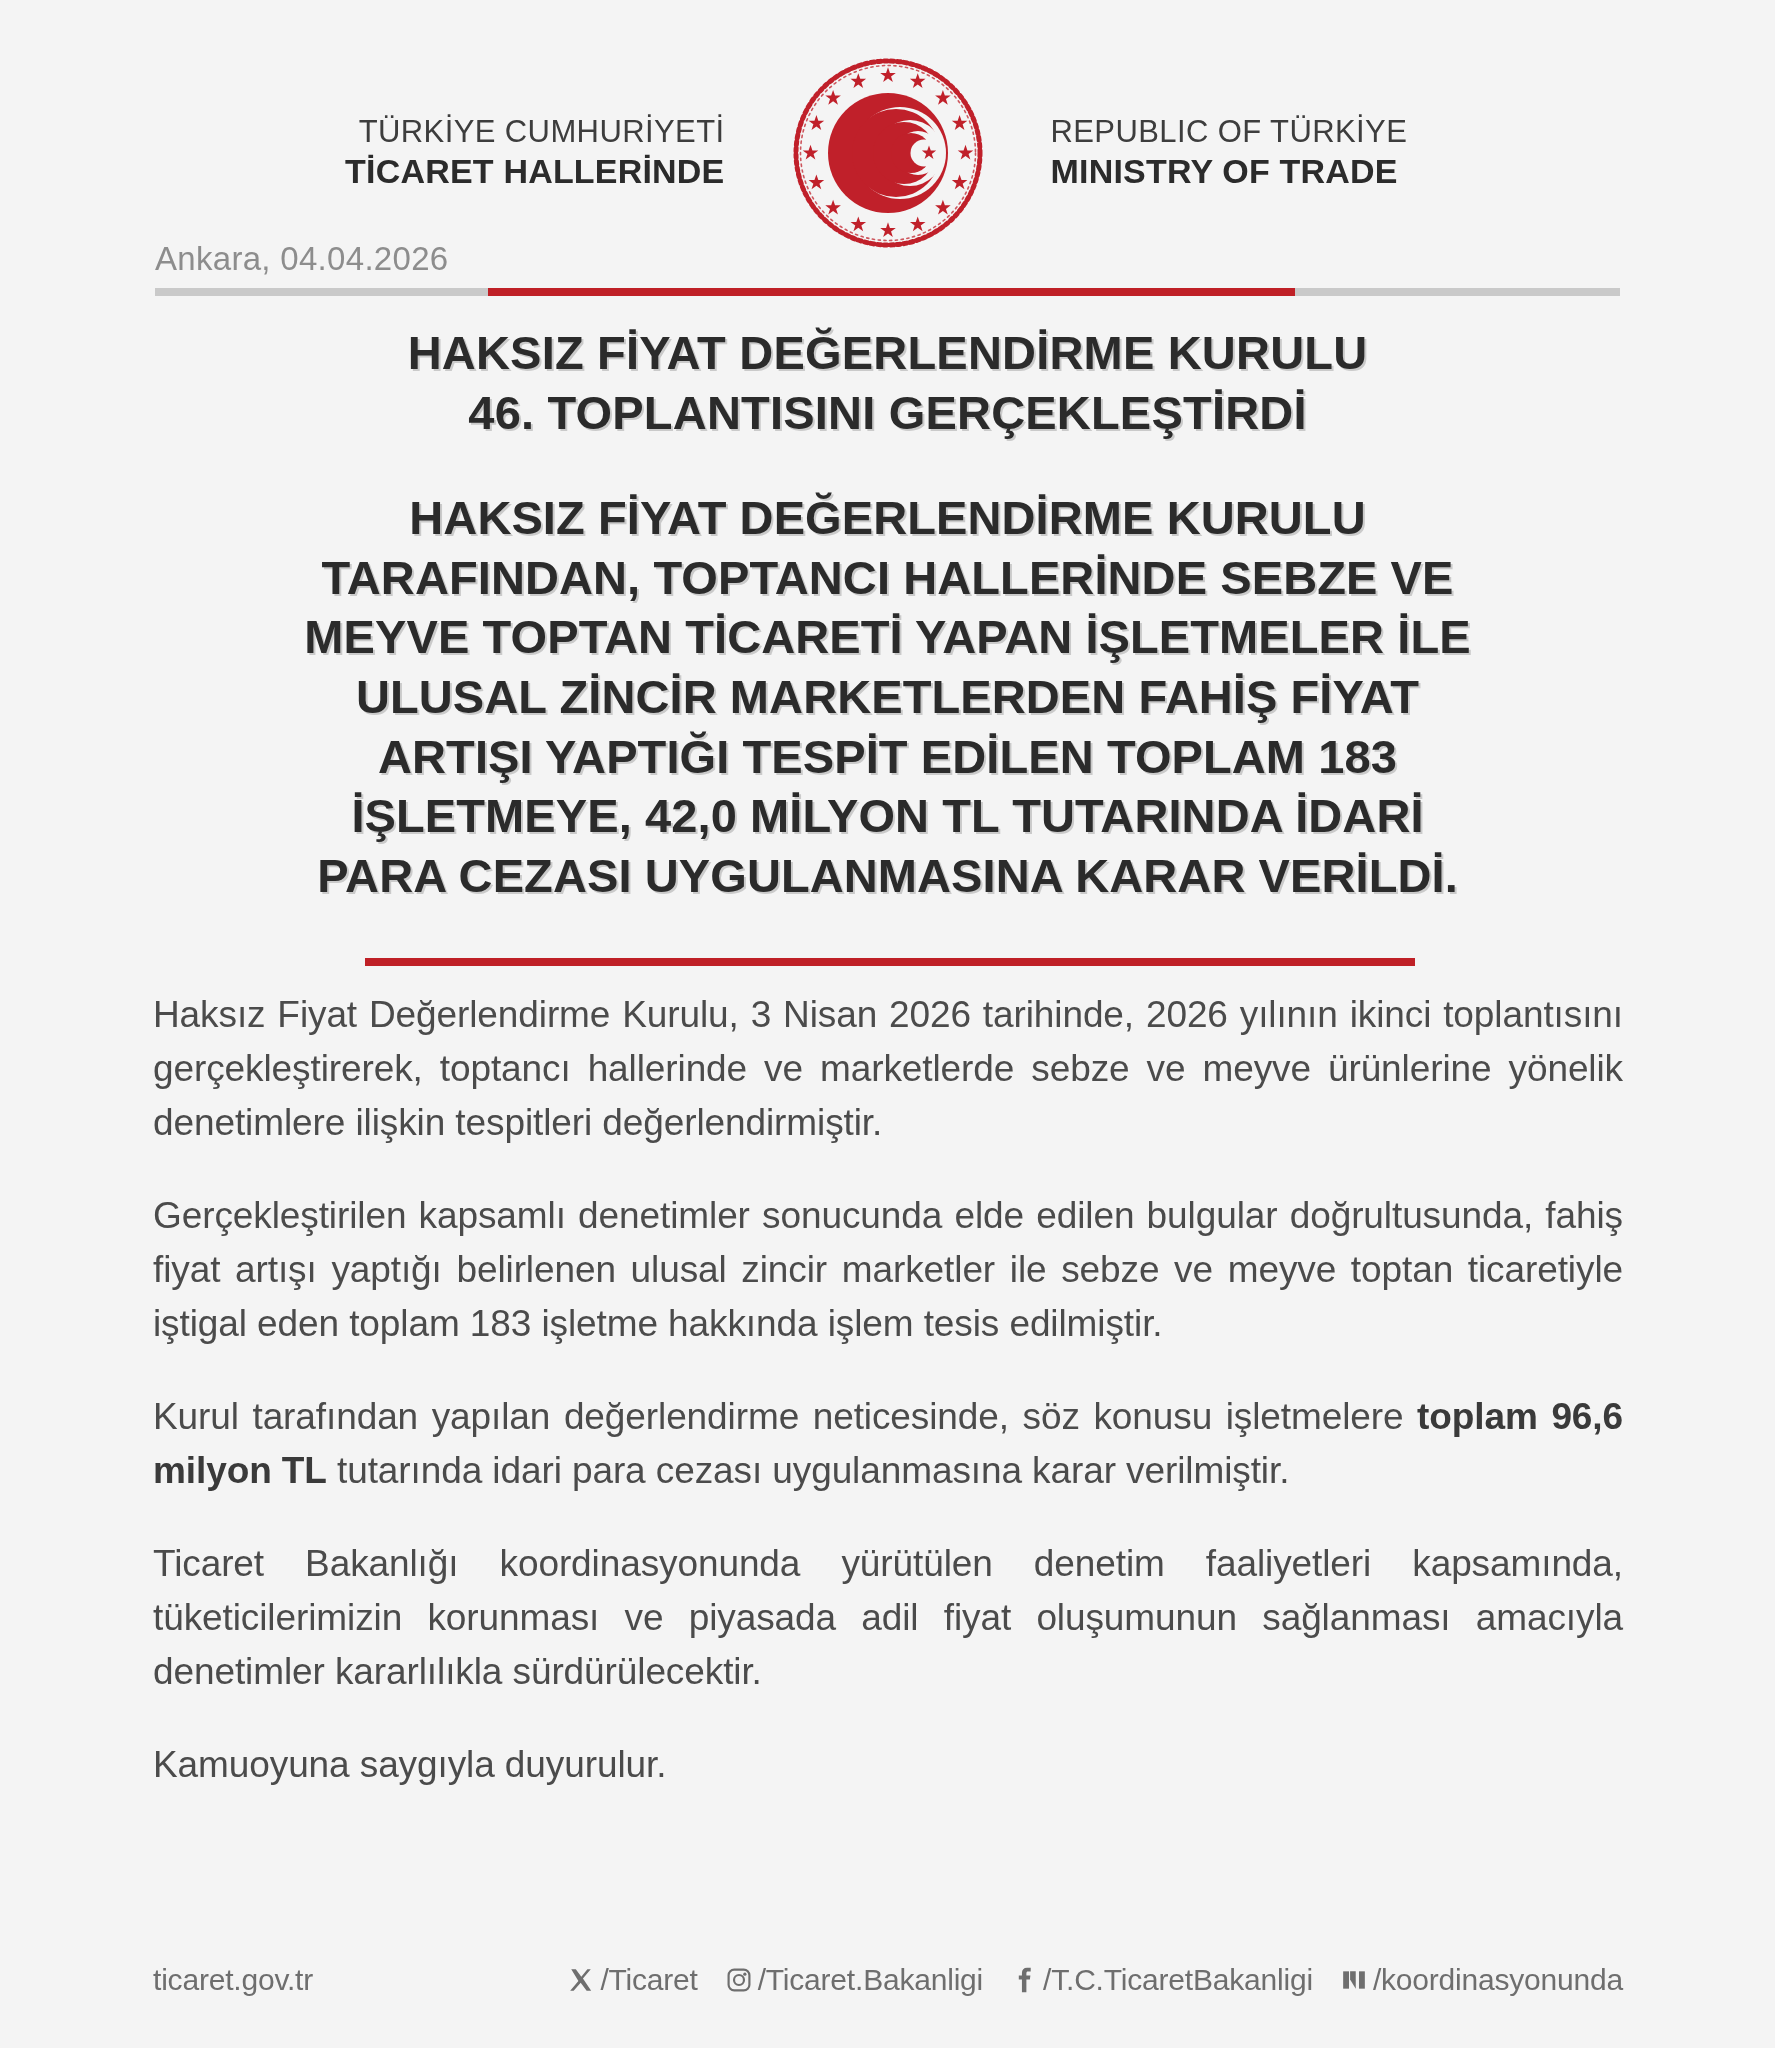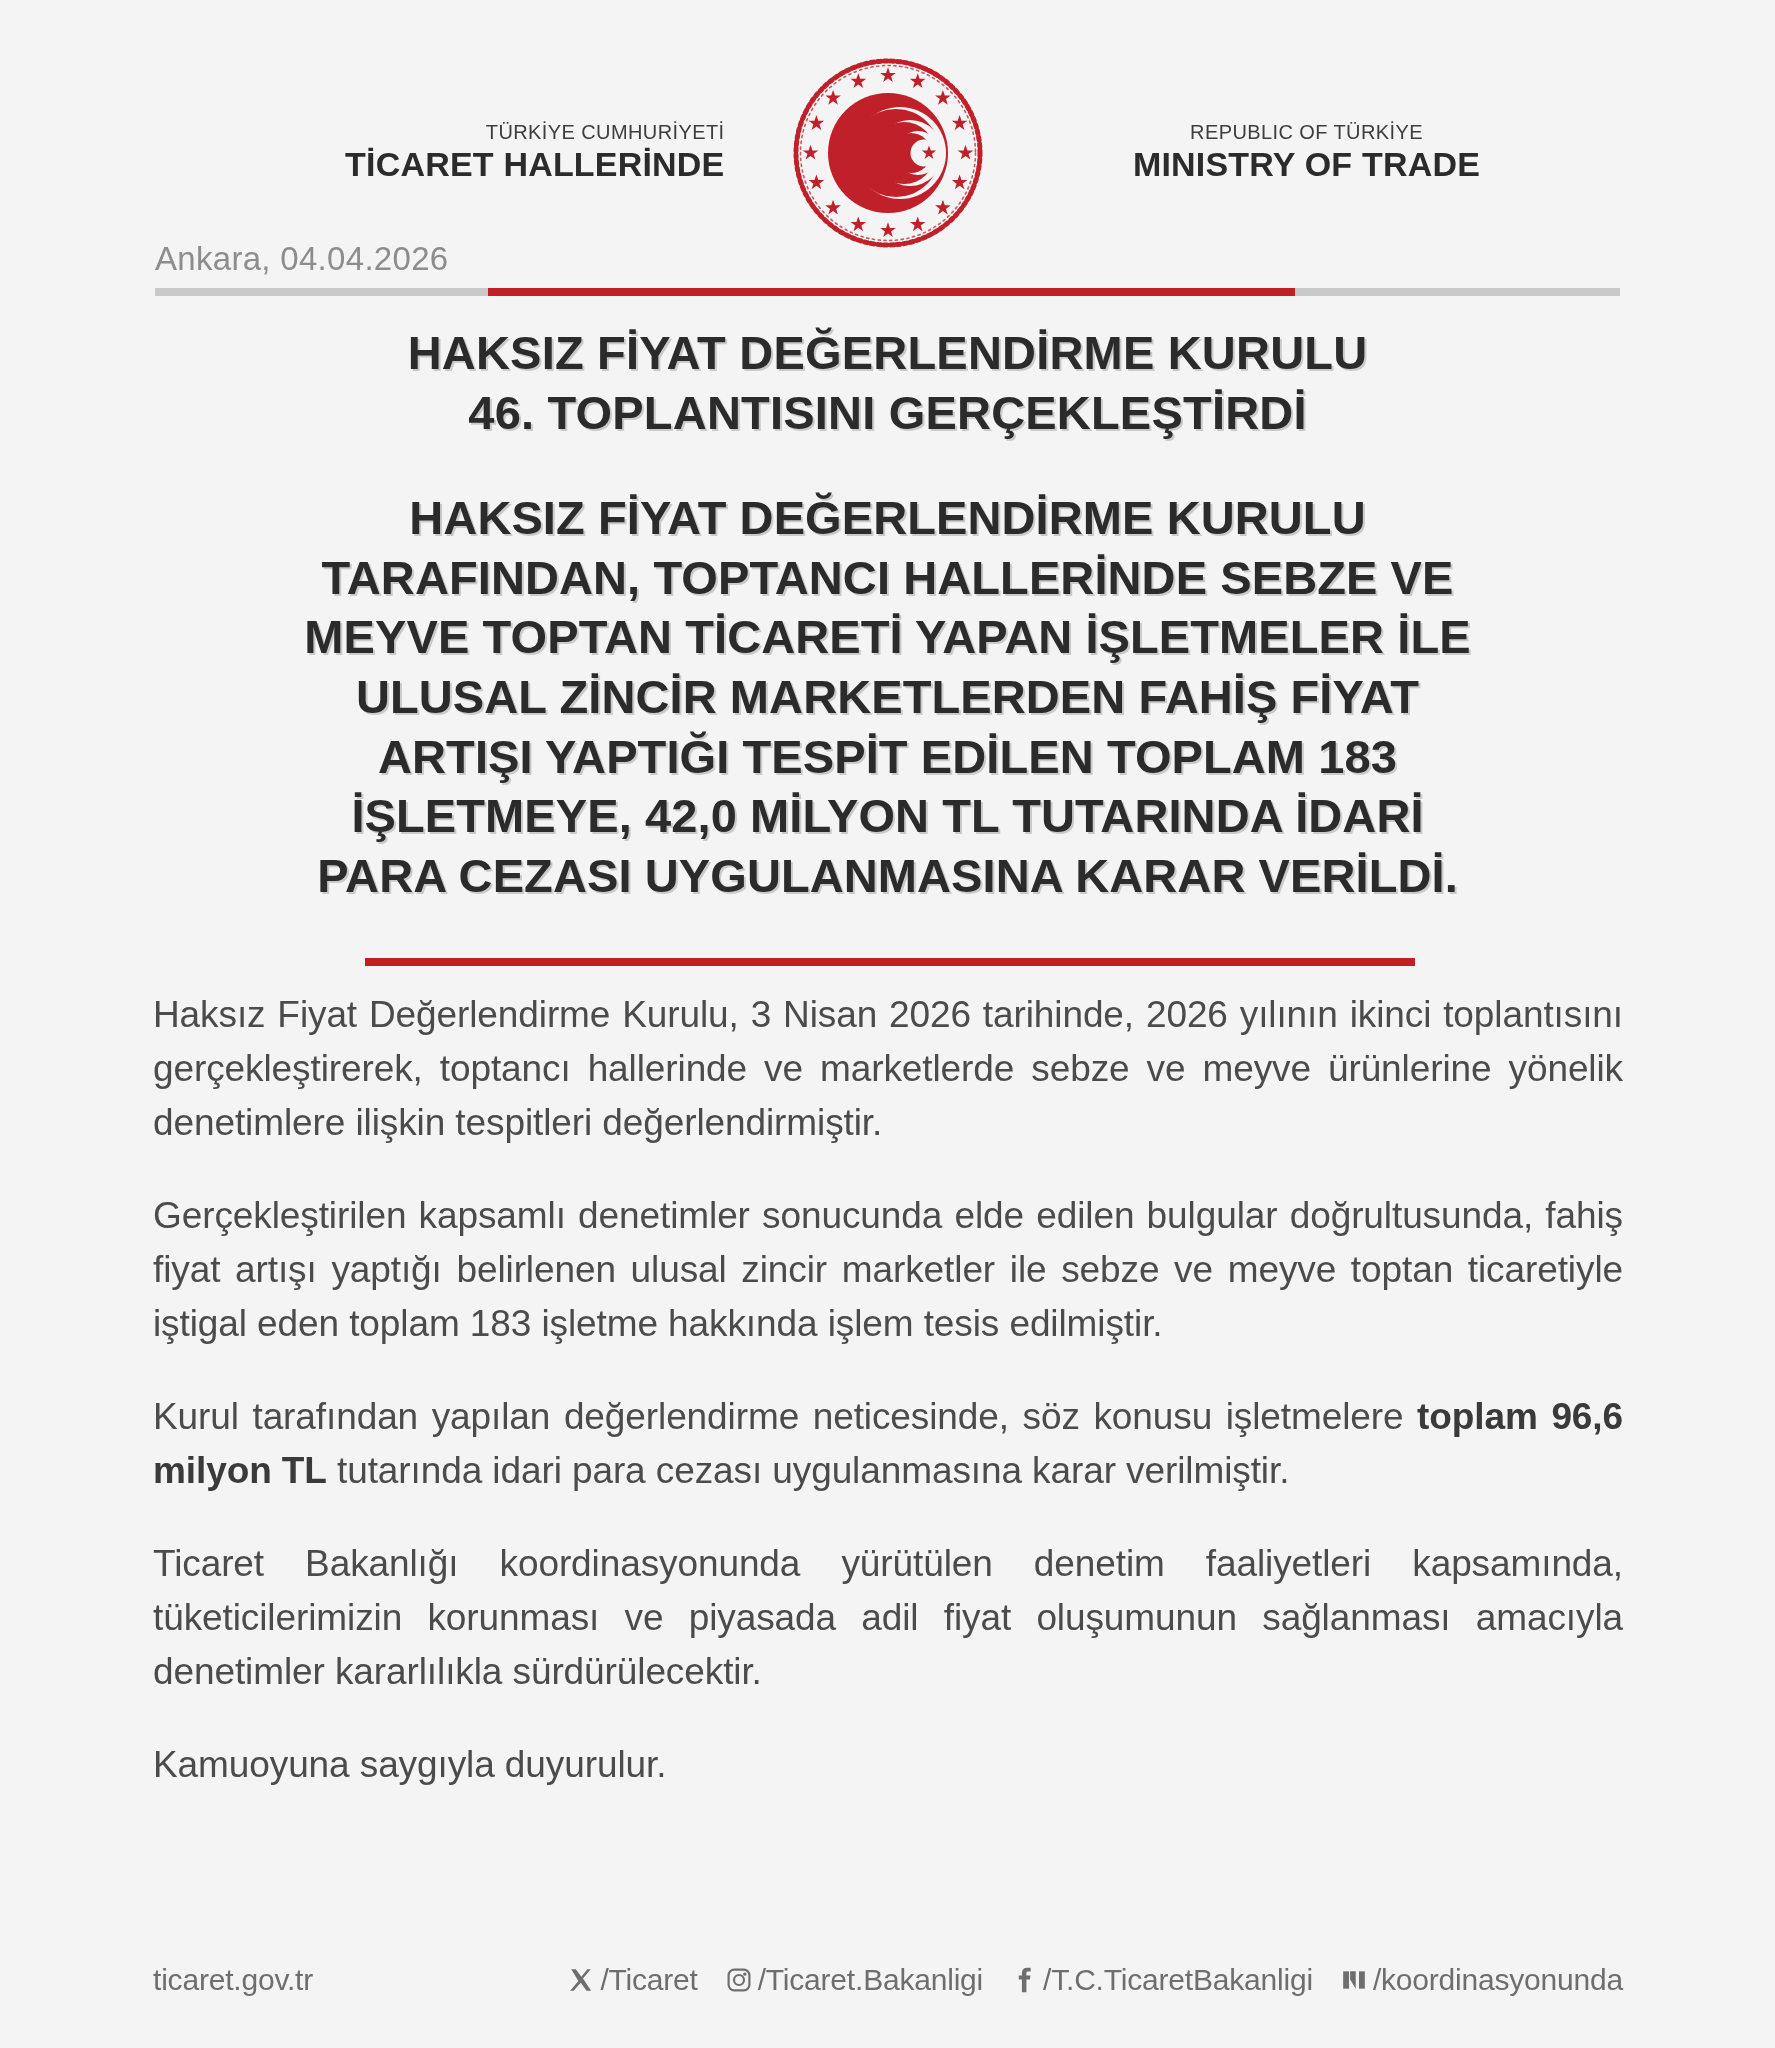--- a/index.html
+++ b/index.html
@@ -35,26 +35,26 @@
   }
 
   .brand-left {
     width: 560px;
     text-align: right;
     padding-right: 48px;
     line-height: 1.22;
   }
   .brand-right {
     width: 560px;
-    text-align: center;
+    text-align: left;
     padding-left: 48px;
     line-height: 1.22;
   }
   .brand-line1 {
-    font-size: 20px;
+    font-size: 31px;
     font-weight: 400;
     letter-spacing: 0.4px;
     color: #3d3d3d;
     white-space: nowrap;
   }
   .brand-line2 {
     font-size: 34px;
     font-weight: 700;
     letter-spacing: 0.2px;
     color: #2b2b2b;

